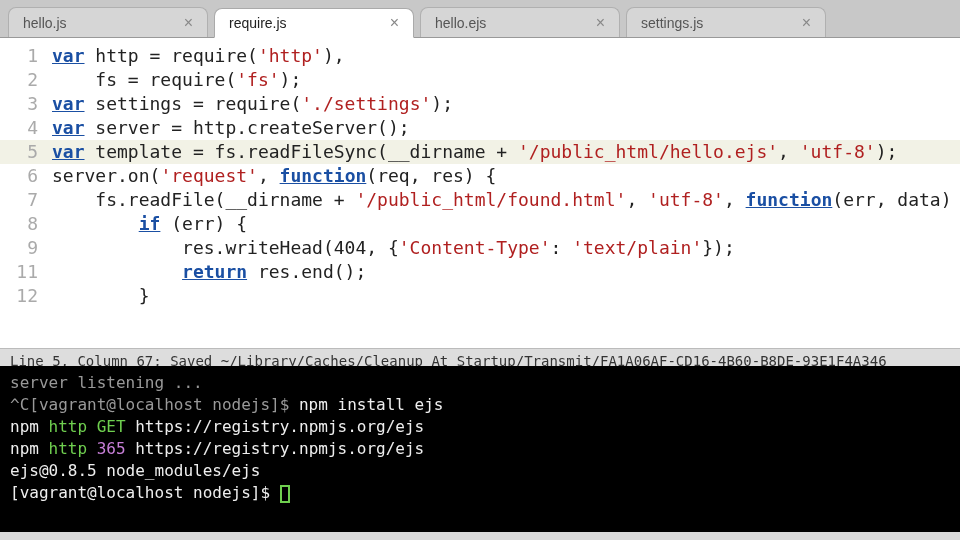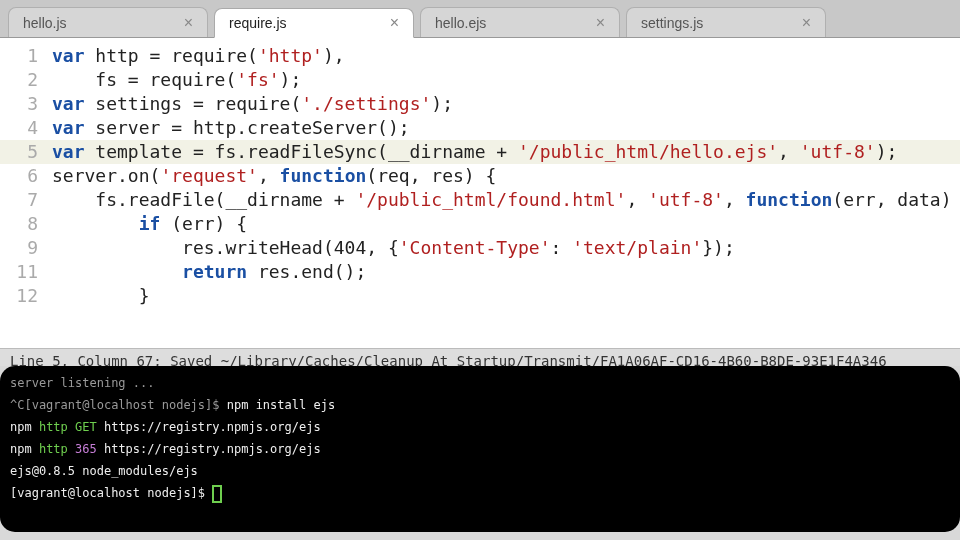--- a/index.html
+++ b/index.html
@@ -7,24 +7,24 @@
   .tabs { height:38px; background:#c8c8c8; display:flex; align-items:flex-end; padding:0 8px; border-bottom:1px solid #999; }
   .tab { position:relative; display:flex; align-items:center; justify-content:space-between; padding:0 14px; height:30px; margin-right:6px; border-radius:8px 8px 0 0; font-size:14px; color:#555; cursor:pointer; min-width:200px;gap:19px; }
   .tab.inactive { background:#d6d6d6; border:1px solid #b0b0b0; border-bottom:none; }
   .tab.active { background:#fff; border:1px solid #aaa; border-bottom:1px solid #fff; color:#222; z-index:2; margin-bottom:-1px; }
   .tab .close { color:#888; font-size:16px; line-height:1; }
   .editor { background:#fff; height:310px; overflow:hidden; font-family:Menlo,Consolas,monospace; font-size:18px; line-height:24px; padding-top:6px; }
   .row { display:flex; }
   .gutter { width:52px; text-align:right; color:#aaa; padding-right:14px; user-select:none; flex-shrink:0; }
   .code { white-space:pre; color:#222; }
   .row.hl { background:#f2f2e6; }
-  .kw { color:#1a4fa3; font-weight:bold; }
+  .kw { color:#1a4fa3; font-weight:bold;text-decoration:underline; }
   .str { color:#b02020; }
   .status { background:#ddd; color:#333; font-size:14px; padding:4px 10px; height:18px; border-top:1px solid #bbb; font-family:Menlo,Consolas,monospace; white-space:nowrap; overflow:hidden; }
-  .terminal { background:#000; color:#ddd; font-family:Menlo,Consolas,monospace; font-size:12px; line-height:22px; padding:6px 10px; height:166px;border-radius:15px; }
+  .terminal { background:#000; color:#ddd; font-family:Menlo,Consolas,monospace; font-size:16px; line-height:22px; padding:6px 10px; height:166px; }
   .term-gray { color:#999; }
   .term-green { color:#6fcf4f; }
   .term-mag { color:#c77fd8; }
   .term-white { color:#eee; }
   .cursor { display:inline-block; width:10px; height:18px; border:2px solid #6fcf4f; vertical-align:middle; }
 </style>
 </head>
 <body>
 
 <div class="tabs">

